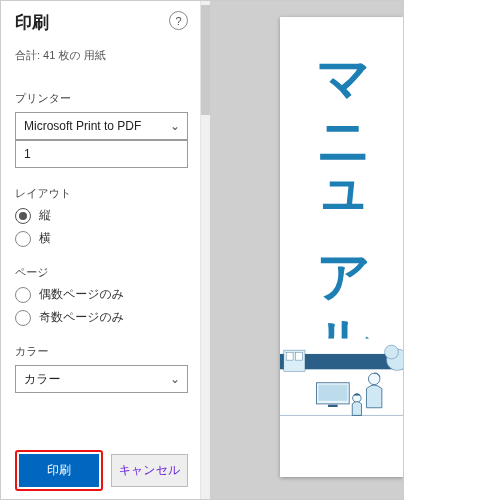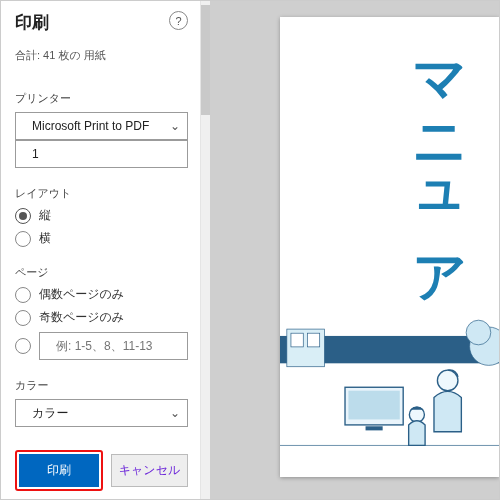--- a/index.html
+++ b/index.html
@@ -1,25 +1,25 @@
 <!DOCTYPE html>
 <html><head>
 <meta charset="utf-8">
 <style>
   html,body{margin:0;padding:0;font-family:"Yu Gothic UI","Meiryo",sans-serif;font-size:12px;color:#222;background:#fff;width:500px;height:500px;overflow:hidden}
-  .app{display:flex;width:500px;height:500px;border:1px solid #ccc;box-sizing:border-box}
+  .app{display:flex;width:404px;height:500px;border:1px solid #ccc;box-sizing:border-box}
   .panel{width:200px;height:100%;box-sizing:border-box;padding:10px 12px 8px 14px;position:relative;display:flex;flex-direction:column;border-right:1px solid #e5e5e5}
   .hdr{display:flex;justify-content:space-between;align-items:flex-start}
   .title{font-size:17px;font-weight:600}
   .sub{font-size:11px;color:#555;margin-top:14px}
   .help{width:17px;height:17px;border:1px solid #888;border-radius:50%;display:flex;align-items:center;justify-content:center;font-size:11px;color:#555;cursor:pointer}
   .scroll{flex:1;overflow:hidden;margin-top:10px}
   .lbl{font-size:11px;color:#444;margin:18px 0 6px}
   .sel{position:relative}
-  .sel select,.copies input,.pages-input input{width:100%;box-sizing:border-box;border:1px solid #9b9b9b;padding:6px 16px;font-size:12px;background:#fff;color:#222;appearance:none}
+  .sel select,.copies input,.pages-input input{width:100%;box-sizing:border-box;border:1px solid #9b9b9b;padding:6px 8px;font-size:12px;background:#fff;color:#222;appearance:none}
   .sel .chev{position:absolute;right:8px;top:50%;transform:translateY(-50%);pointer-events:none;color:#555}
   .copies input{width:100%}
   .radio{display:flex;align-items:center;margin:6px 0;cursor:pointer}
   .rdot{width:14px;height:14px;border:1px solid #888;border-radius:50%;margin-right:8px;display:flex;align-items:center;justify-content:center}
   .rdot.on{border-color:#555}
   .rdot.on::after{content:"";width:8px;height:8px;border-radius:50%;background:#555}
   .rtxt{font-size:12px;color:#333}
   .pages-input input{color:#777}
   .footer{display:flex;gap:8px;margin-top:8px;align-items:center}
   .btn{padding:7px 0;font-size:12px;text-align:center;cursor:pointer;border:1px solid transparent}
@@ -75,24 +75,20 @@
 
       <div class="lbl">ページ</div>
       <div class="radio">
         <span class="rdot"></span>
         <span class="rtxt">偶数ページのみ</span>
       </div>
       <div class="radio">
         <span class="rdot"></span>
         <span class="rtxt">奇数ページのみ</span>
       </div>
-      <div class="radio pages-input">
-        <span class="rdot"></span>
-        <input type="text" style="flex: 1 1 0%;" placeholder="例: 1-5、8、11-13">
-      </div>
 
       <div class="lbl">カラー</div>
       <div class="sel">
         <select><option>カラー</option></select>
         <span class="chev">⌄</span>
       </div>
 
     </div>
 
     <div class="footer">

